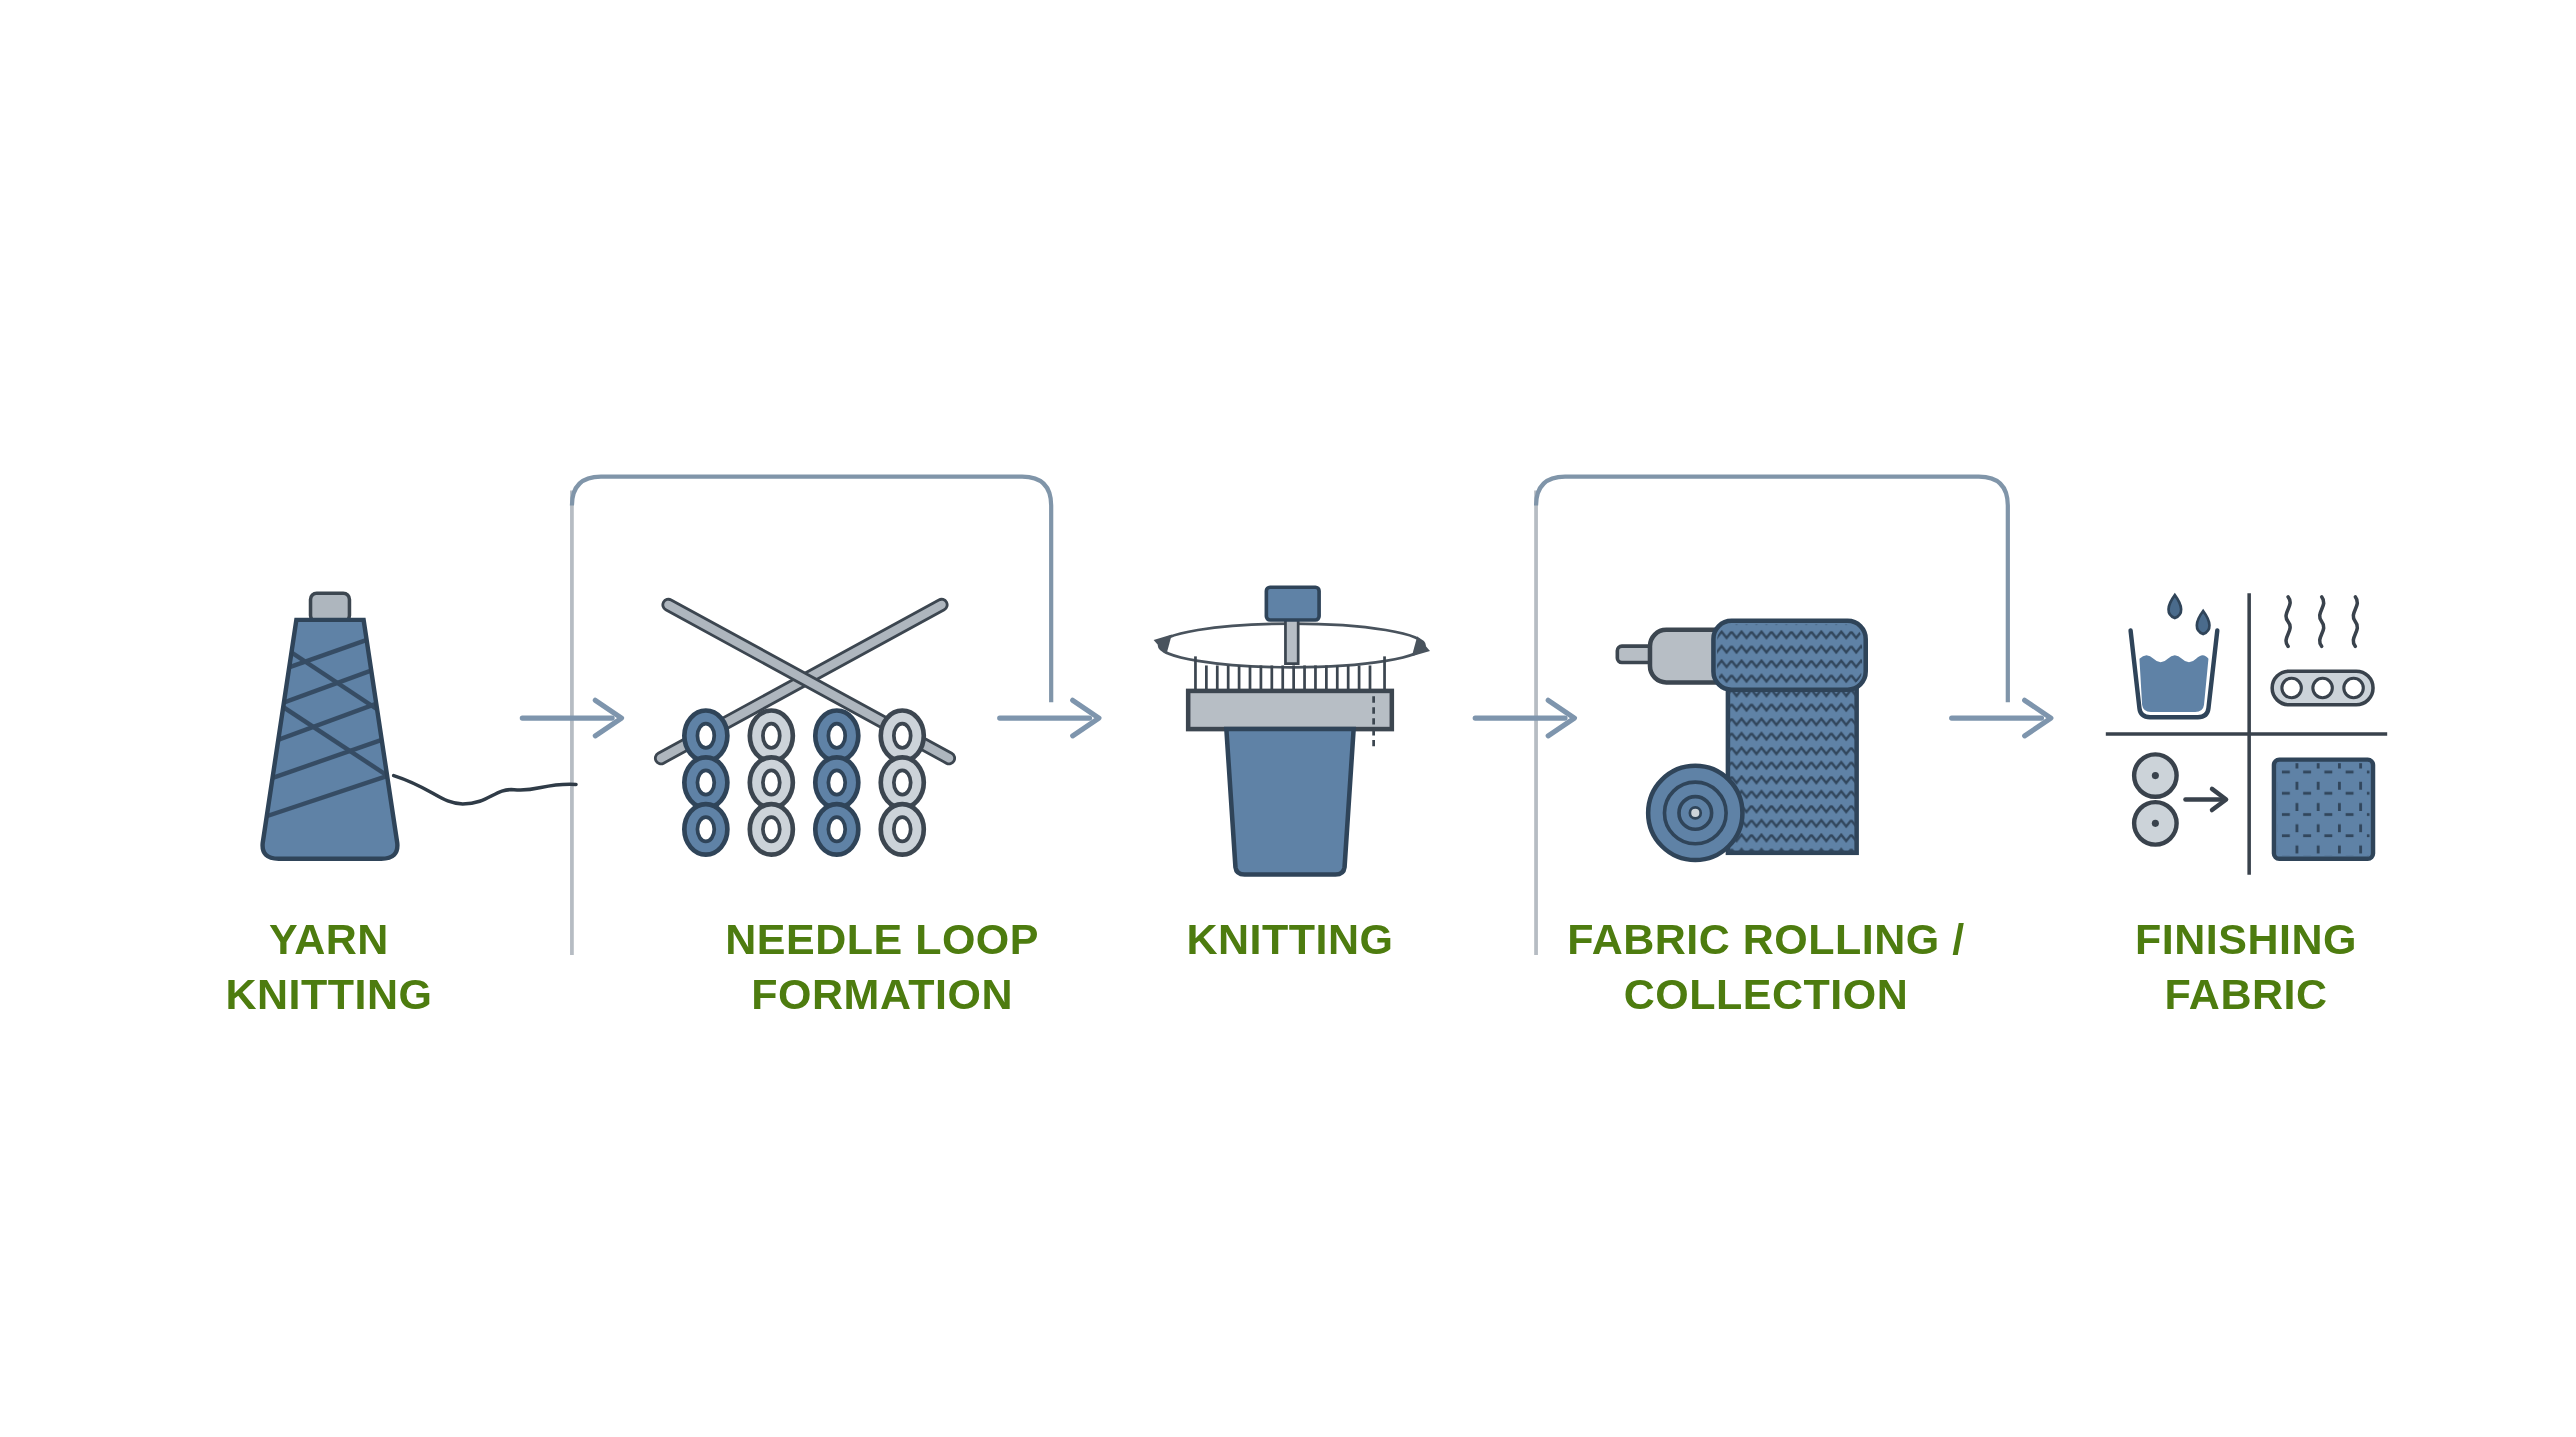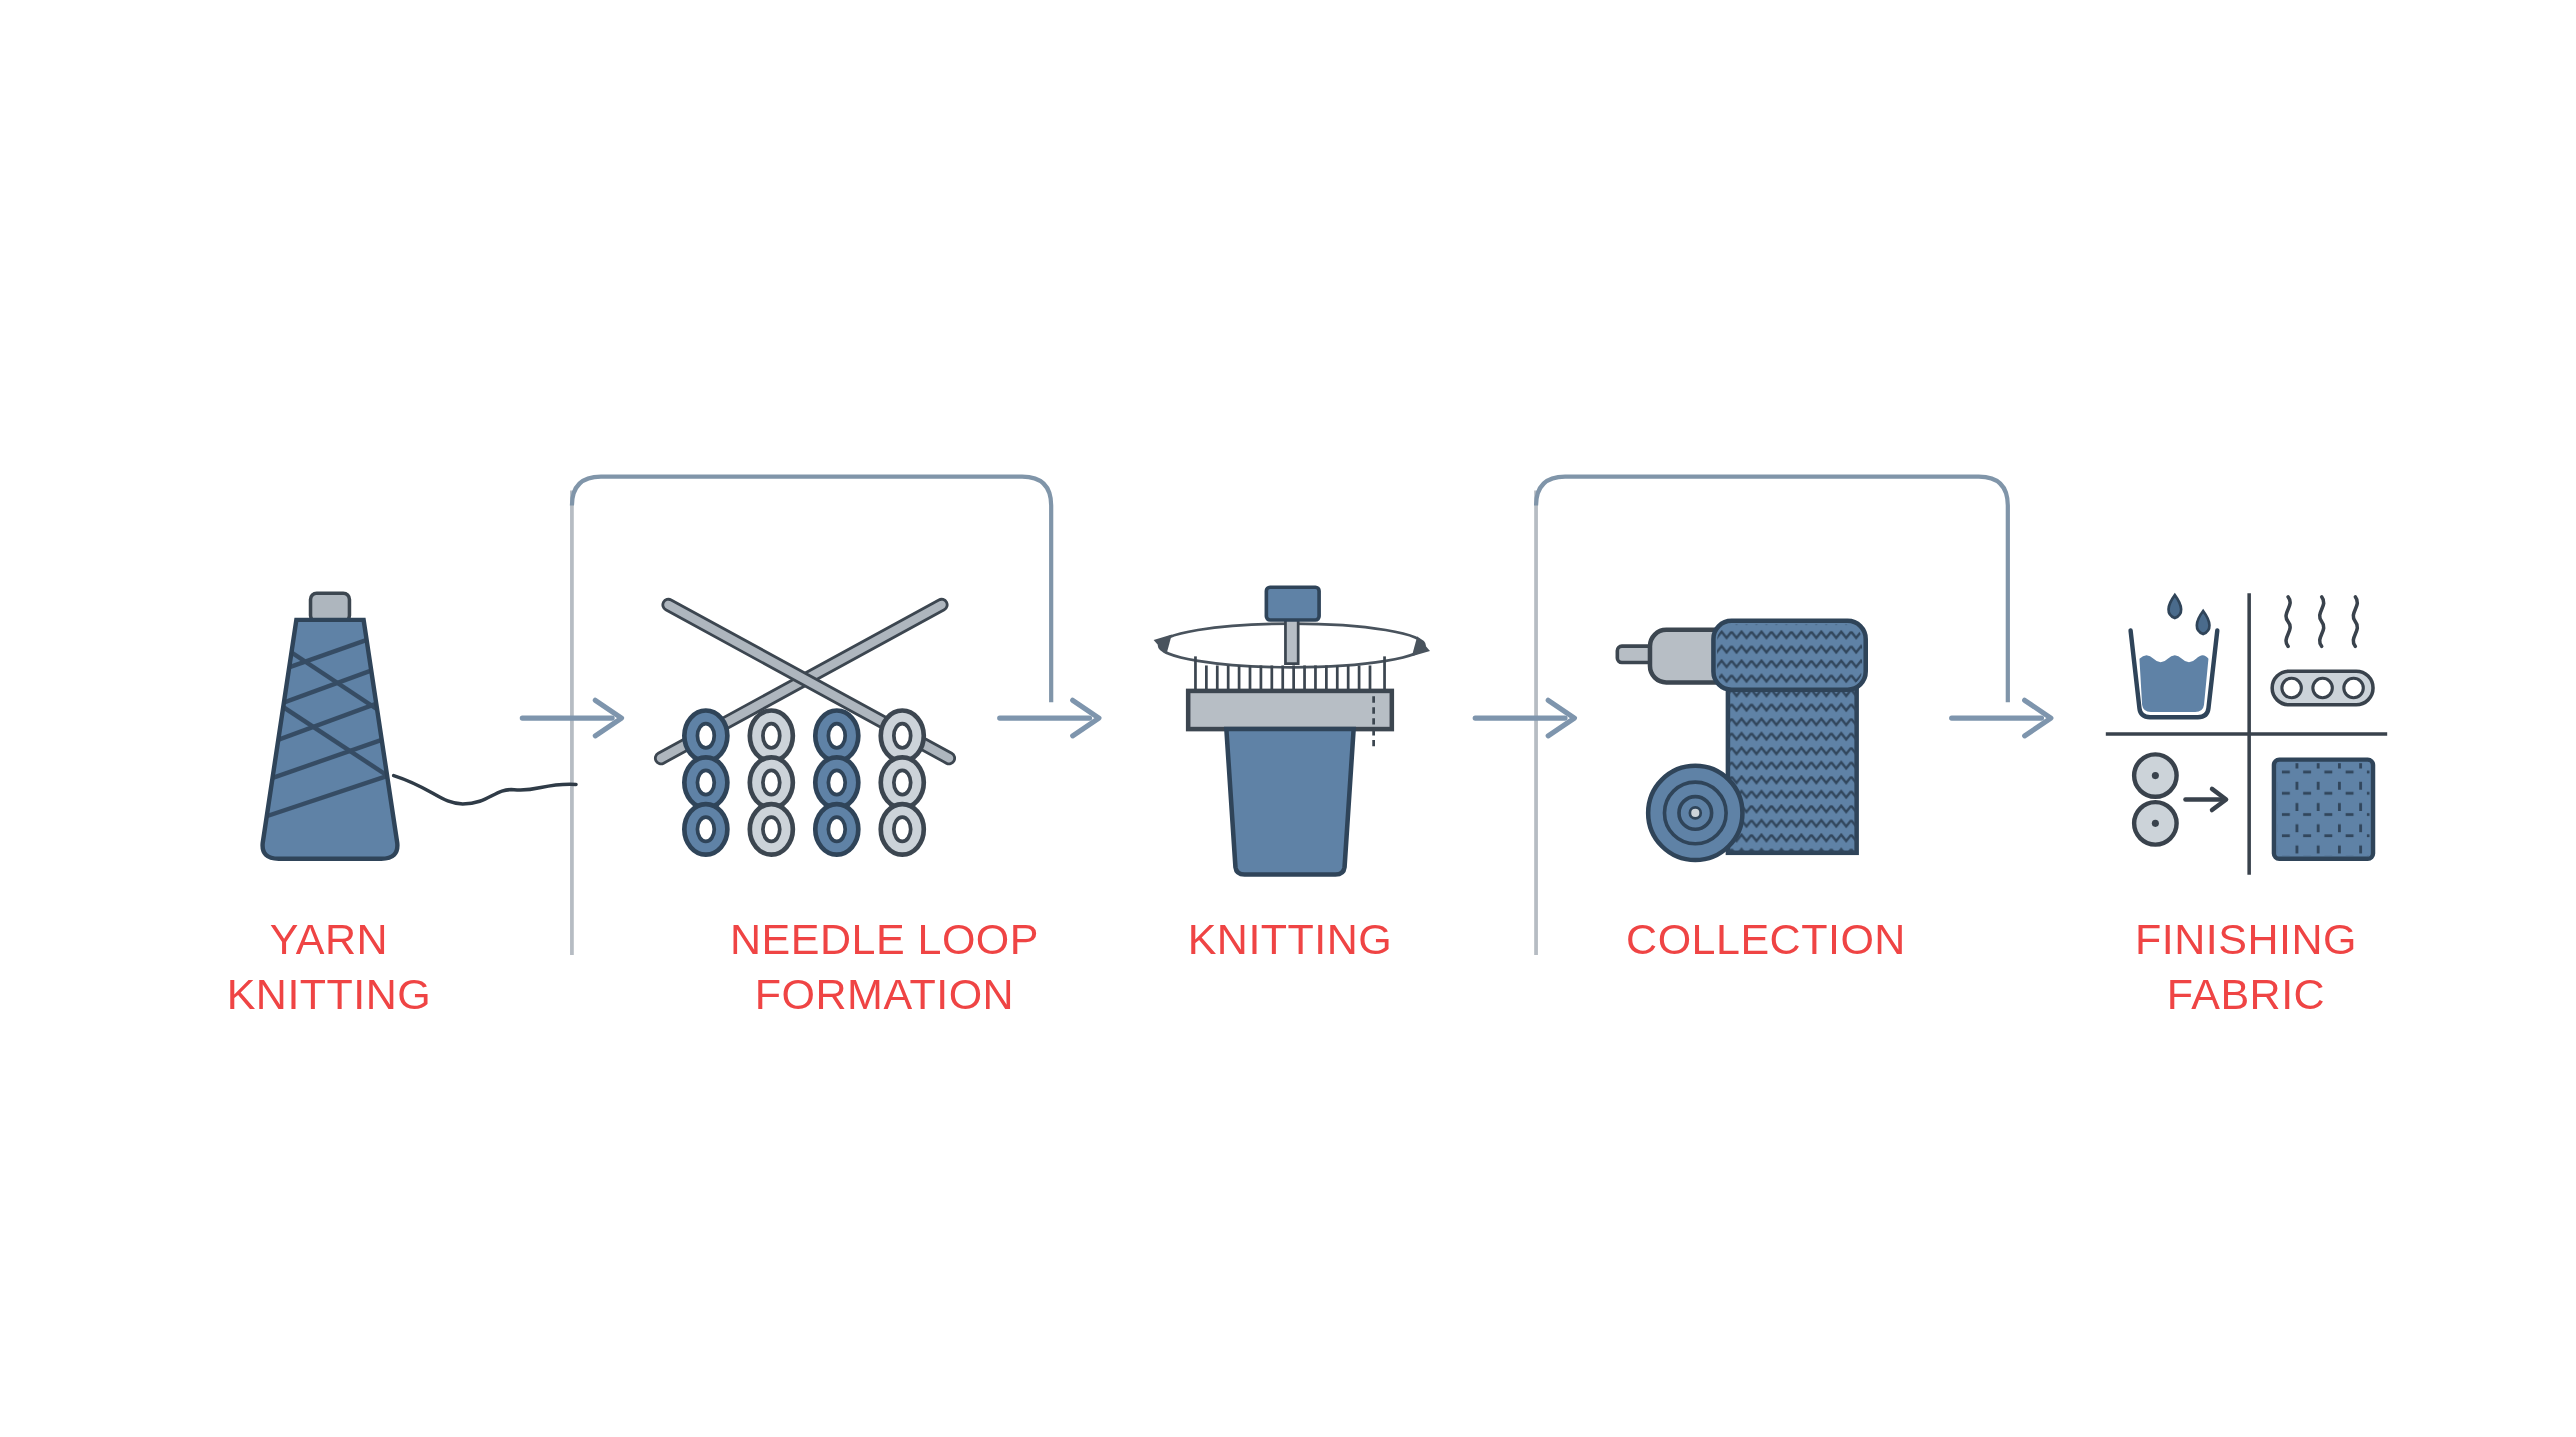--- a/index.html
+++ b/index.html
@@ -17,25 +17,25 @@
     width:468px;
     display:flex;flex-direction:column;align-items:center;
   }
   .icon-box{
     width:100%;height:318px;
     display:flex;align-items:flex-end;justify-content:center;
   }
   .stage-label{
     margin-top:32px;
     text-align:center;
-    font-weight:400;
+    font-weight:700;
     font-size:43px;
     line-height:1.28;
     letter-spacing:0.5px;
-    color:#ef4444;
+    color:#4d7c0f;
   }
   .stage-label span{display:block;white-space:nowrap;}
 </style>
 </head>
 <body>
 
 <div class="canvas">
 
   <svg class="connector-layer" viewBox="0 0 2752 1536">
 
@@ -220,20 +220,21 @@
 
         <g>
           <circle cx="92" cy="236" r="52" fill="#5f82a6" stroke="#2f4459" stroke-width="5"></circle>
           <circle cx="92" cy="236" r="34" fill="none" stroke="#2f4459" stroke-width="4"></circle>
           <circle cx="92" cy="236" r="18" fill="none" stroke="#2f4459" stroke-width="4"></circle>
           <circle cx="92" cy="236" r="6" fill="#ccd3d9" stroke="#2f4459" stroke-width="3"></circle>
         </g>
       </svg>
     </div>
     <div class="stage-label">
+      <span>FABRIC ROLLING /</span>
       <span>COLLECTION</span>
     </div>
   </div>
 
   <div class="stage" style="left:2012px;">
     <div class="icon-box">
       <svg width="309" height="292" viewBox="0 0 330 330">
         <defs>
           <pattern id="weaveP" width="24" height="24" patternUnits="userSpaceOnUse">
             <path d="M6 3 v9" fill="none" stroke="#31465c" stroke-width="3.2"></path>

